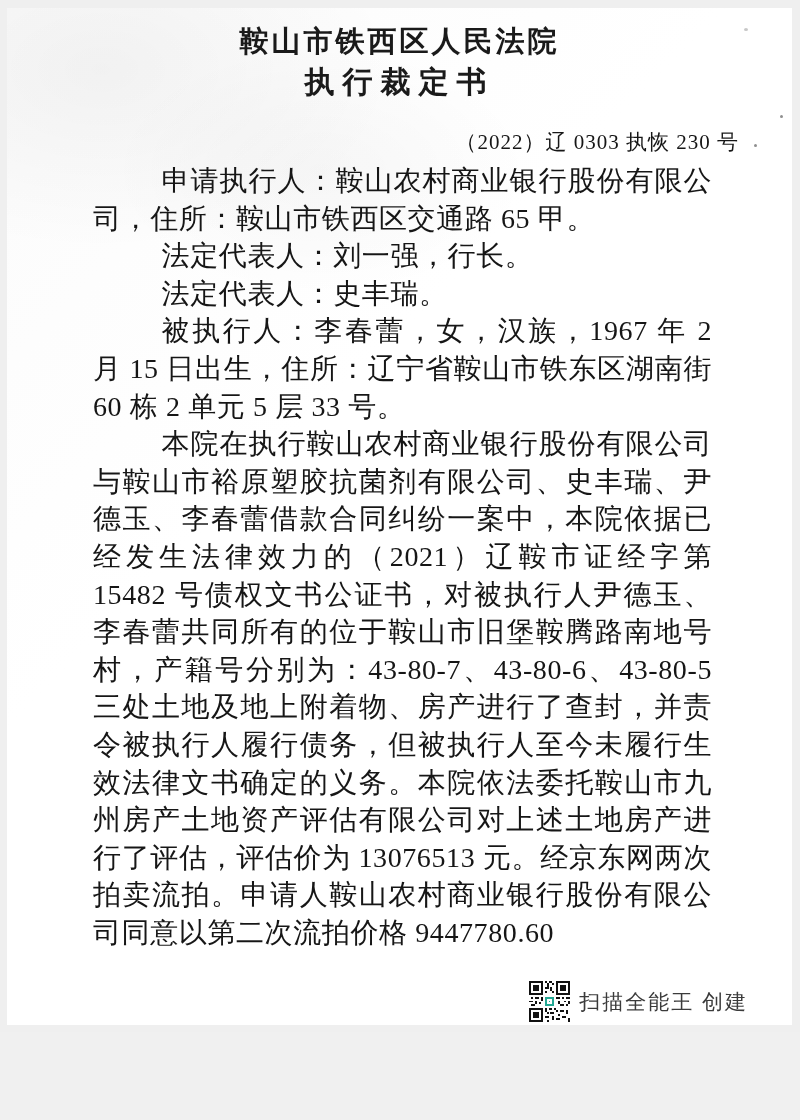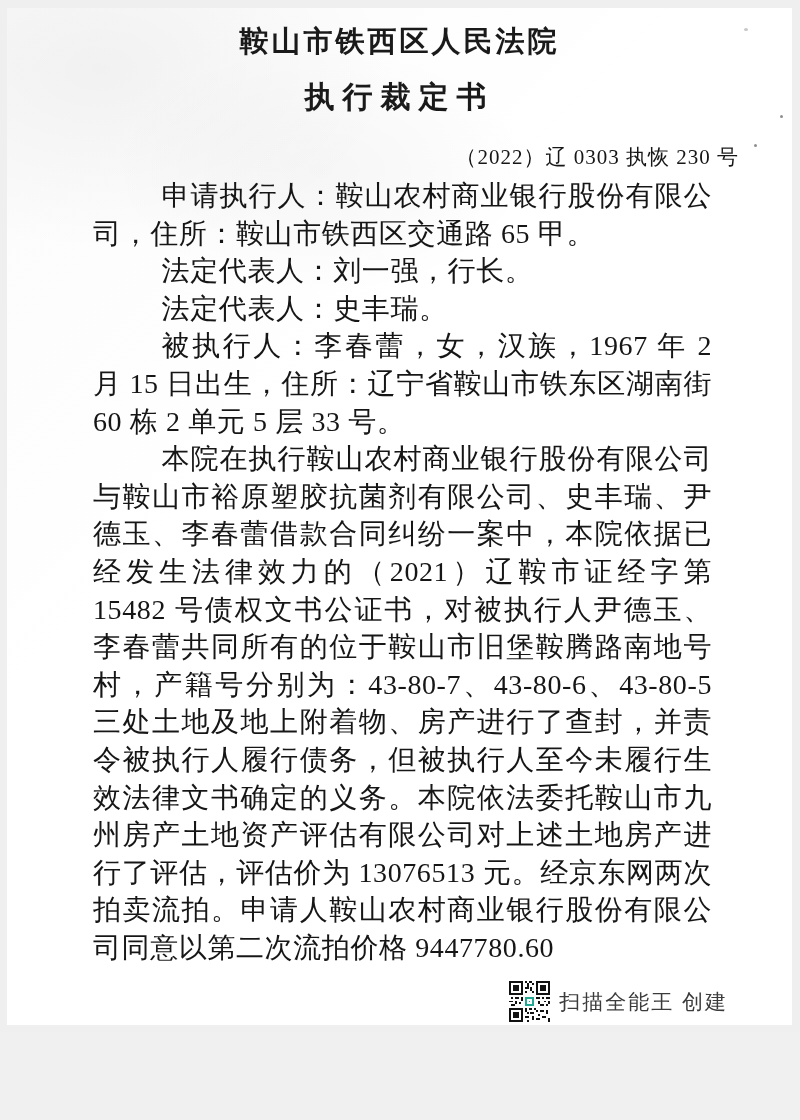--- a/index.html
+++ b/index.html
@@ -26,21 +26,20 @@
   }
   .court-name {
     margin-top: 14px;
     text-align: center;
     font-size: 29px;
     font-weight: 700;
     letter-spacing: 3px;
     color: #1a1a1a;
   }
   .doc-title {
-    margin-top: 15px;
     text-align: center;
     font-size: 30px;
     font-weight: 700;
     letter-spacing: 8px;
     color: #1a1a1a;
   }
   .case-number {
     margin-top: 25px;
     padding-right: 53px;
     text-align: right;
@@ -55,21 +54,21 @@
     letter-spacing: 0.6px;
     color: #161616;
   }
   .body-text p.para {
     text-indent: 2.45em;
     text-align: justify;
     text-align-last: left;
   }
   .footer {
     position: absolute;
-    right: 64px;
+    right: 44px;
     bottom: 3px;
     display: flex;
     align-items: center;
     gap: 9px;
   }
   .qr {
     width: 41px; height: 41px;
     display: block;
   }
   .watermark-text {

